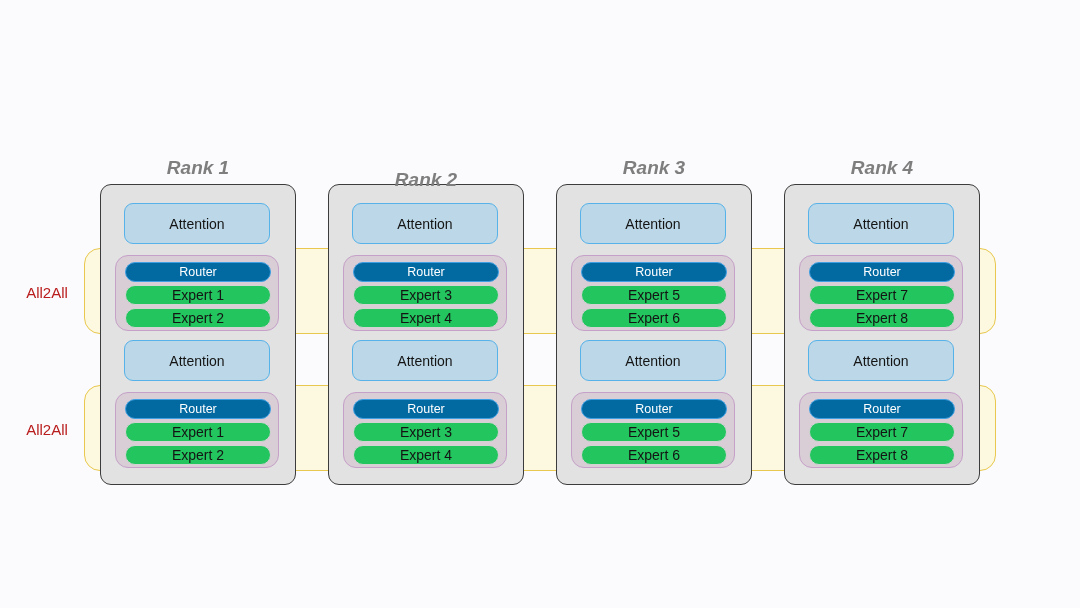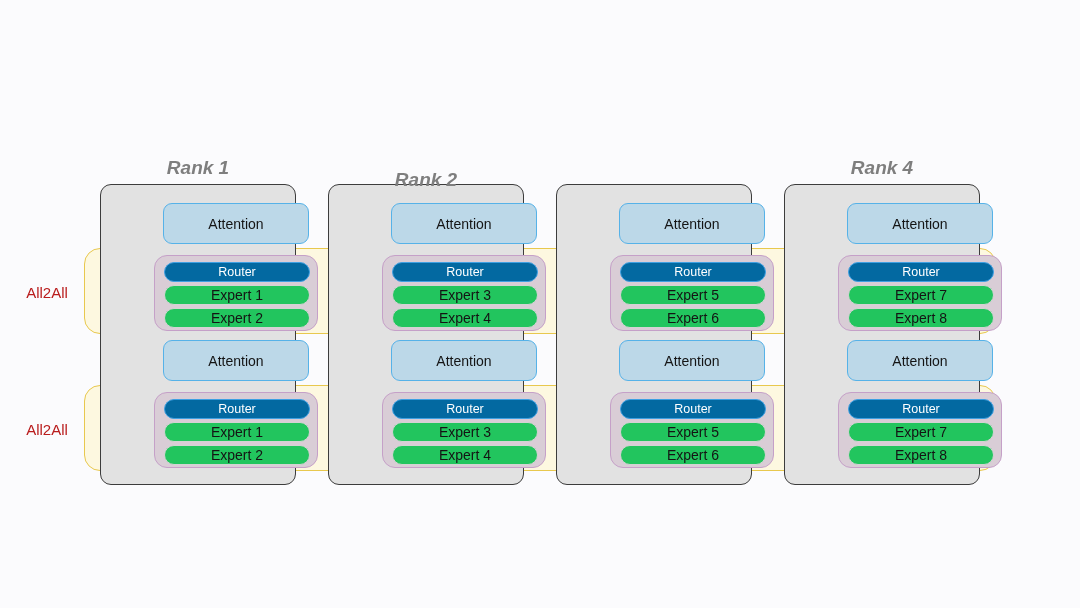--- a/index.html
+++ b/index.html
@@ -83,21 +83,20 @@
     border: 1.8px solid #3c3c3c;
     border-radius: 11px;
     box-sizing: border-box;
     z-index: 2;
   }
 
   .rank-inner {
     position: relative;
     width: 100%;
     height: 100%;
-    margin-left: 39px;
   }
 
   
   .attention {
     position: absolute;
     left: 23px;
     width: 146px;
     height: 41px;
     background: #bcd8e8;
     border: 1.7px solid #56b2e8;
@@ -202,20 +201,21 @@
       </div>
       <div class="attention attn-2">Attention</div>
       <div class="moe-group moe-2">
         <div class="router">Router</div>
         <div class="expert e-1">Expert 3</div>
         <div class="expert e-2">Expert 4</div>
       </div>
     </div>
   </div>
 
+  <div class="rank-label" style="left:556px;">Rank 3</div>
   <div class="rank-box" style="left:556px;">
     <div class="rank-inner">
       <div class="attention attn-1">Attention</div>
       <div class="moe-group moe-1">
         <div class="router">Router</div>
         <div class="expert e-1">Expert 5</div>
         <div class="expert e-2">Expert 6</div>
       </div>
       <div class="attention attn-2">Attention</div>
       <div class="moe-group moe-2">

